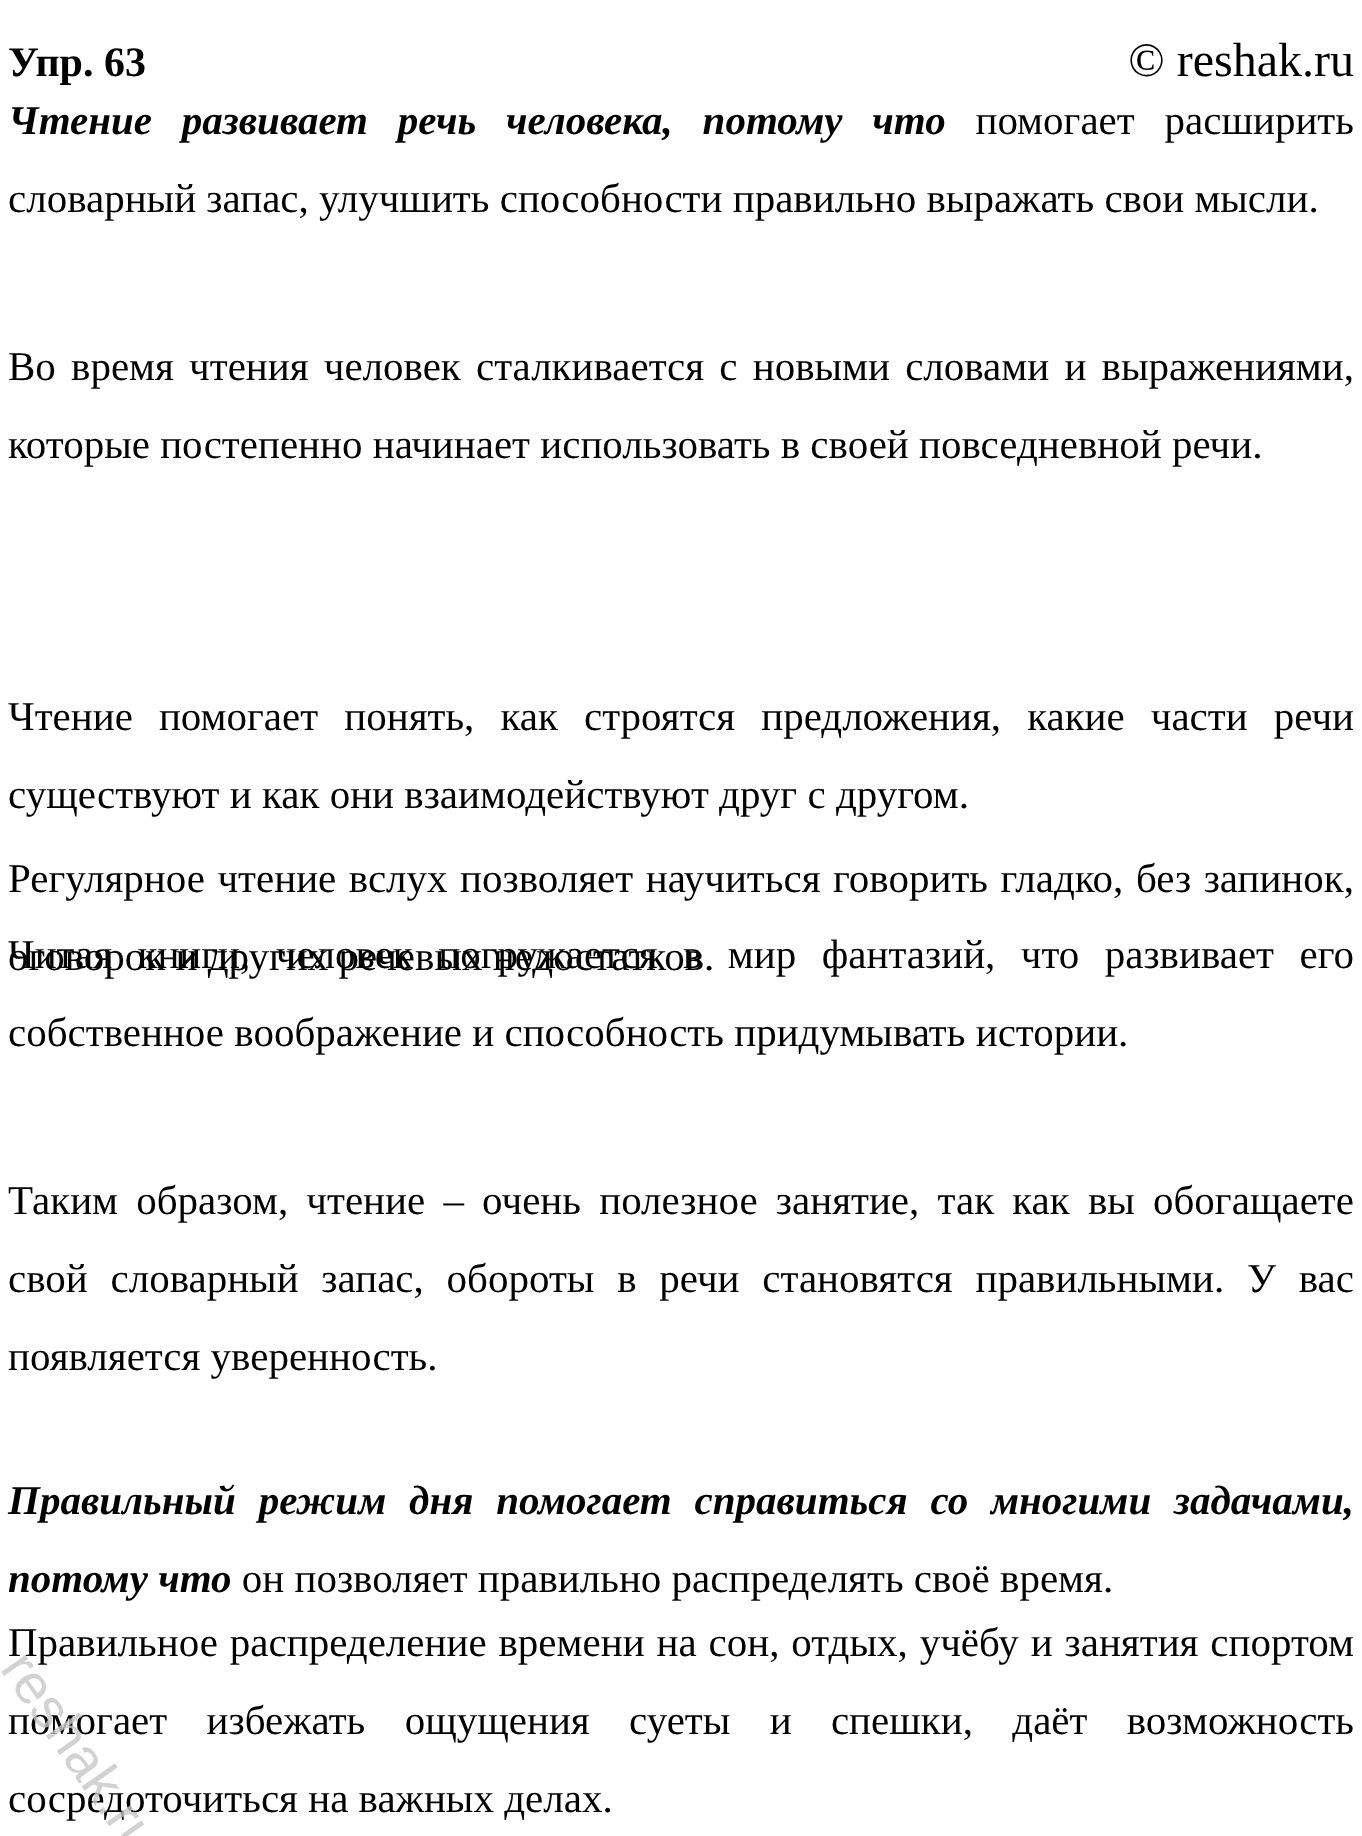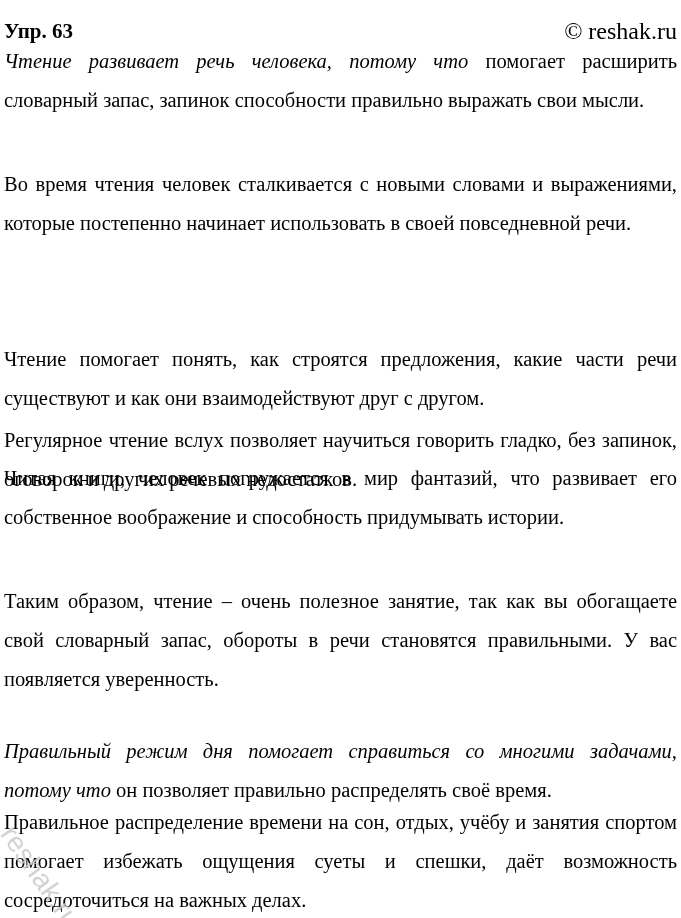--- a/index.html
+++ b/index.html
@@ -11,37 +11,37 @@
   .header {
     position: absolute; left: 4px; right: 4px; top: 0px; height: 30px;
     display: flex; justify-content: space-between; align-items: center; margin-top: 16px;
   }
   .title { font-weight: bold; font-size: 21px; }
   .copyright { font-size: 24px; }
   .para {
     position: absolute; left: 4px; width: 673px;
     line-height: 39px; text-align: justify; margin: 0;
   }
-  .lead { font-weight: normal; font-style: italic; }
+  .lead { font-weight: bold; font-style: italic; }
   .watermark {
     position: absolute; left: 20px; top: 820px; width: 100px; height: 100px;
     color: #c8c8c8; font-family: "Liberation Sans", sans-serif; font-size: 28px;
     transform: rotate(55deg); transform-origin: left top; pointer-events: none;
     opacity: 0.8; white-space: nowrap;
   }
 </style>
 </head>
 <body>
 
 <div class="header">
   <span class="title">Упр. 63</span>
   <span class="copyright">© reshak.ru</span>
 </div>
 
-<p class="para" style="top:42px"><span class="lead">Чтение развивает речь человека, потому что</span><span> помогает расширить словарный запас, запинок способности правильно выражать свои мысли.</span></p>
+<p class="para" style="top:42px"><span class="lead">Чтение развивает речь человека, потому что</span><span> помогает расширить словарный запас, улучшить способности правильно выражать свои мысли.</span></p>
 
 <p class="para" style="top:165px"><span>Во время чтения человек сталкивается с новыми словами и выражениями, которые постепенно начинает использовать в своей повседневной речи.</span></p>
 
 <p class="para" style="top:340px"><span>Чтение помогает понять, как строятся предложения, какие части речи существуют и как они взаимодействуют друг с другом.</span></p>
 
 <p class="para" style="top:421px"><span>Регулярное чтение вслух позволяет научиться говорить гладко, без запинок, оговорок и других речевых недостатков.</span></p>
 
 <p class="para" style="top:459px"><span>Читая книги, человек погружается в мир фантазий, что развивает его собственное воображение и способность придумывать истории.</span></p>
 
 <p class="para" style="top:582px"><span>Таким образом, чтение – очень полезное занятие, так как вы обогащаете свой словарный запас, обороты в речи становятся правильными. У вас появляется уверенность.</span></p>

